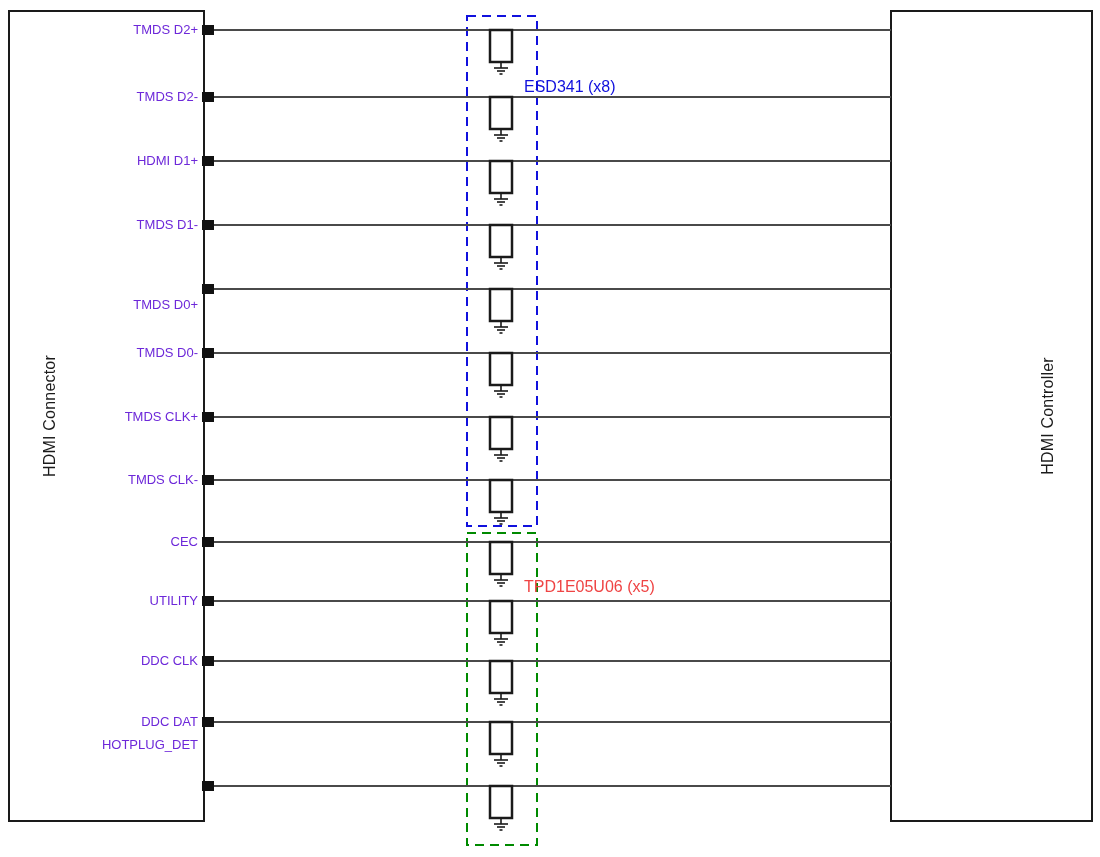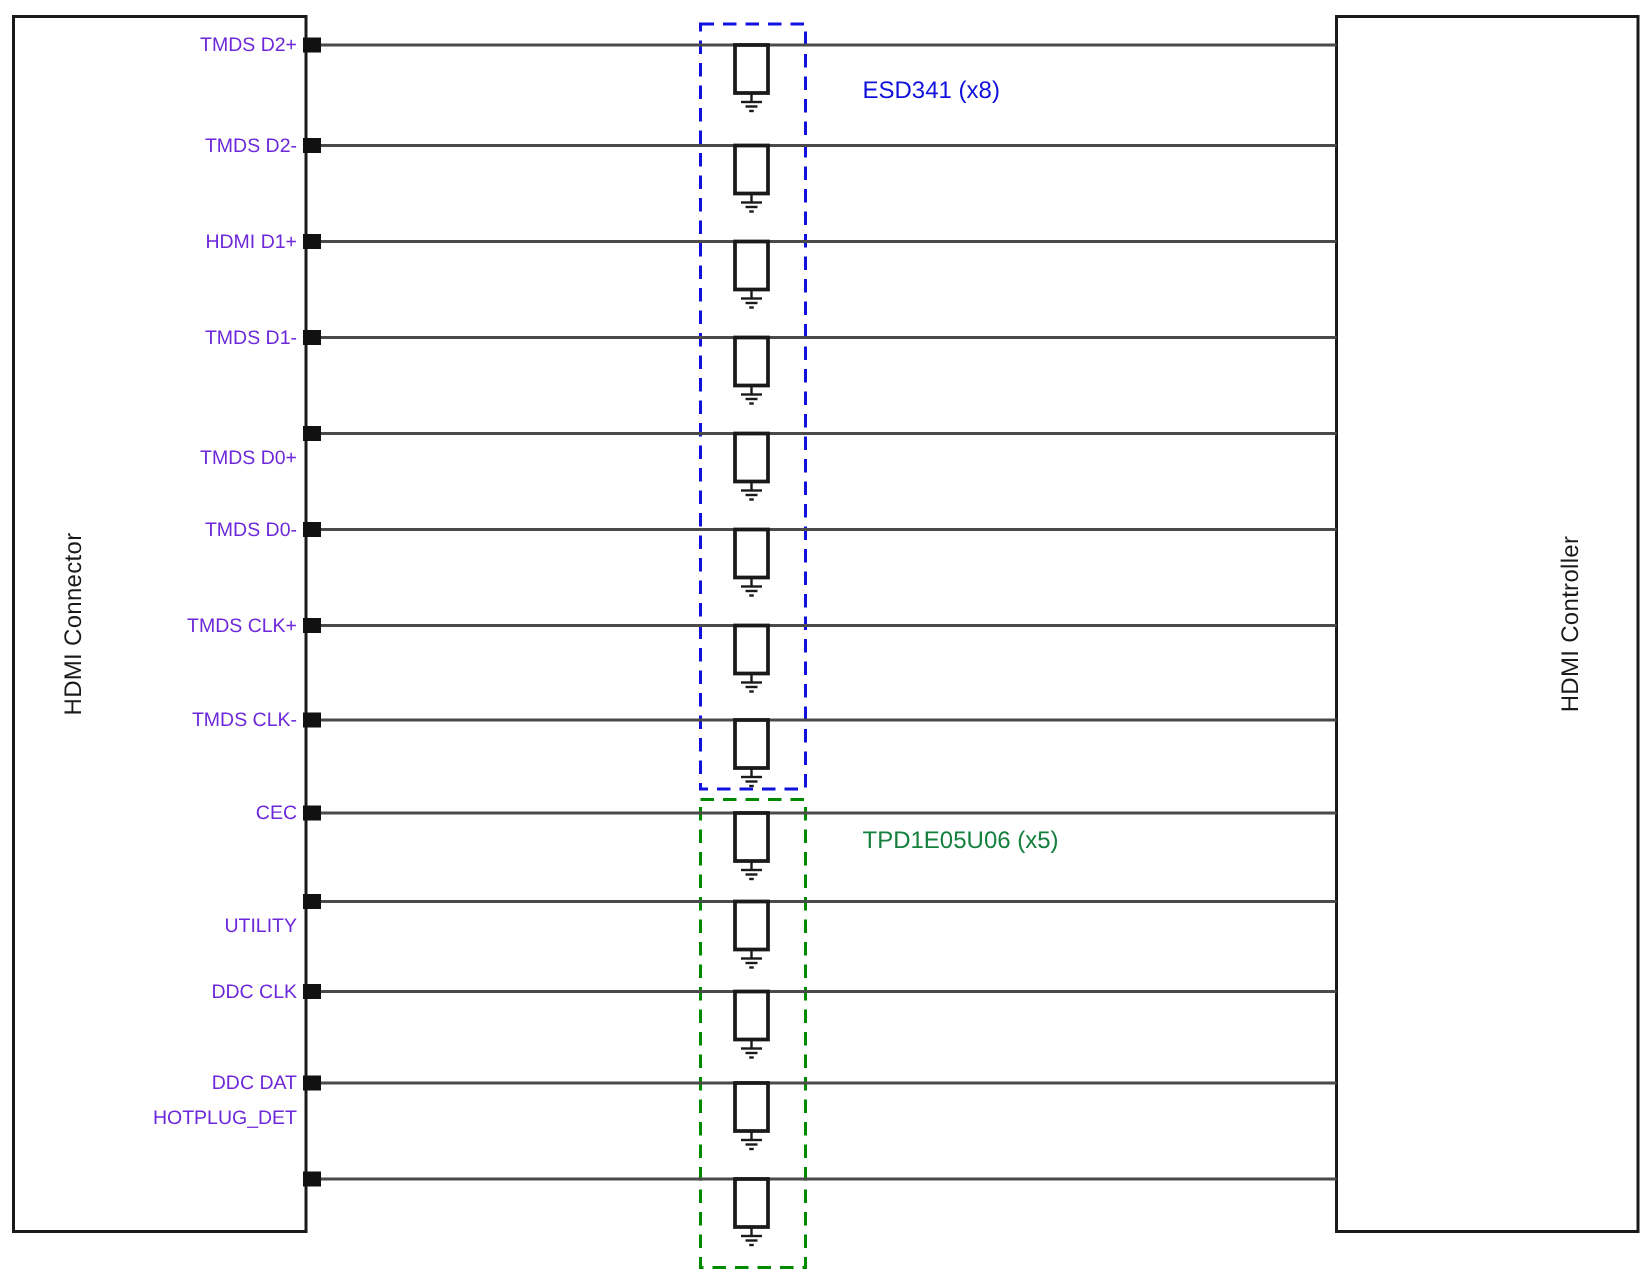--- a/index.html
+++ b/index.html
@@ -31,23 +31,24 @@
   .sig-label{
     position:absolute;
     right:902px;
     font-size:13px;
     color:#6d28d9;
     white-space:nowrap;
     line-height:18px;
   }
   .group-label{
     position:absolute;
-    left:575px;
+    left:524px;
     font-size:16px;
     white-space:nowrap;
+    margin-top:26px;
   }
   #group-label-0{top:52px;}
   #group-label-1{top:552px;}
 </style>
 </head>
 <body>
 
 <div id="canvas">
 
   <div id="left-box" class="iobox">
@@ -200,28 +201,28 @@
         <line x1="501" y1="818" x2="501" y2="824" stroke="#1a1a1a" stroke-width="1.6"></line>
         <g>
           <line x1="494" y1="824" x2="508" y2="824" stroke="#1a1a1a" stroke-width="1.6"></line>
           <line x1="497" y1="827" x2="505" y2="827" stroke="#1a1a1a" stroke-width="1.6"></line>
           <line x1="499.5" y1="830" x2="502.5" y2="830" stroke="#1a1a1a" stroke-width="1.6"></line>
         </g>
       </g>
     </svg>
 
   <div id="group-label-0" class="group-label" style="color: rgb(17, 17, 221);">ESD341 (x8)</div>
-  <div id="group-label-1" class="group-label" style="color: #15803d;">TPD1E05U06 (x5)</div>
+  <div id="group-label-1" class="group-label" style="color: #ef4444;">TPD1E05U06 (x5)</div>
 
 <div class="sig-label" style="top: 21px;">TMDS D2+</div>
     <div class="sig-label" style="top: 88px;">TMDS D2-</div>
     <div class="sig-label" style="top: 152px;">HDMI D1+</div>
     <div class="sig-label" style="top: 216px;">TMDS D1-</div>
     <div class="sig-label" style="top: 296px;">TMDS D0+</div>
     <div class="sig-label" style="top: 344px;">TMDS D0-</div>
     <div class="sig-label" style="top: 408px; margin-left: 44px;">TMDS CLK+</div>
     <div class="sig-label" style="top: 471px;">TMDS CLK-</div>
     <div class="sig-label" style="top: 533px;">CEC</div>
-    <div class="sig-label" style="top: 608px;">UTILITY</div>
+    <div class="sig-label" style="top: 592px;">UTILITY</div>
     <div class="sig-label" style="top: 652px;">DDC CLK</div>
     <div class="sig-label" style="top: 713px;">DDC DAT</div>
     <div class="sig-label" style="top: 736px;">HOTPLUG_DET</div>
   </div>
 
 </body></html>

